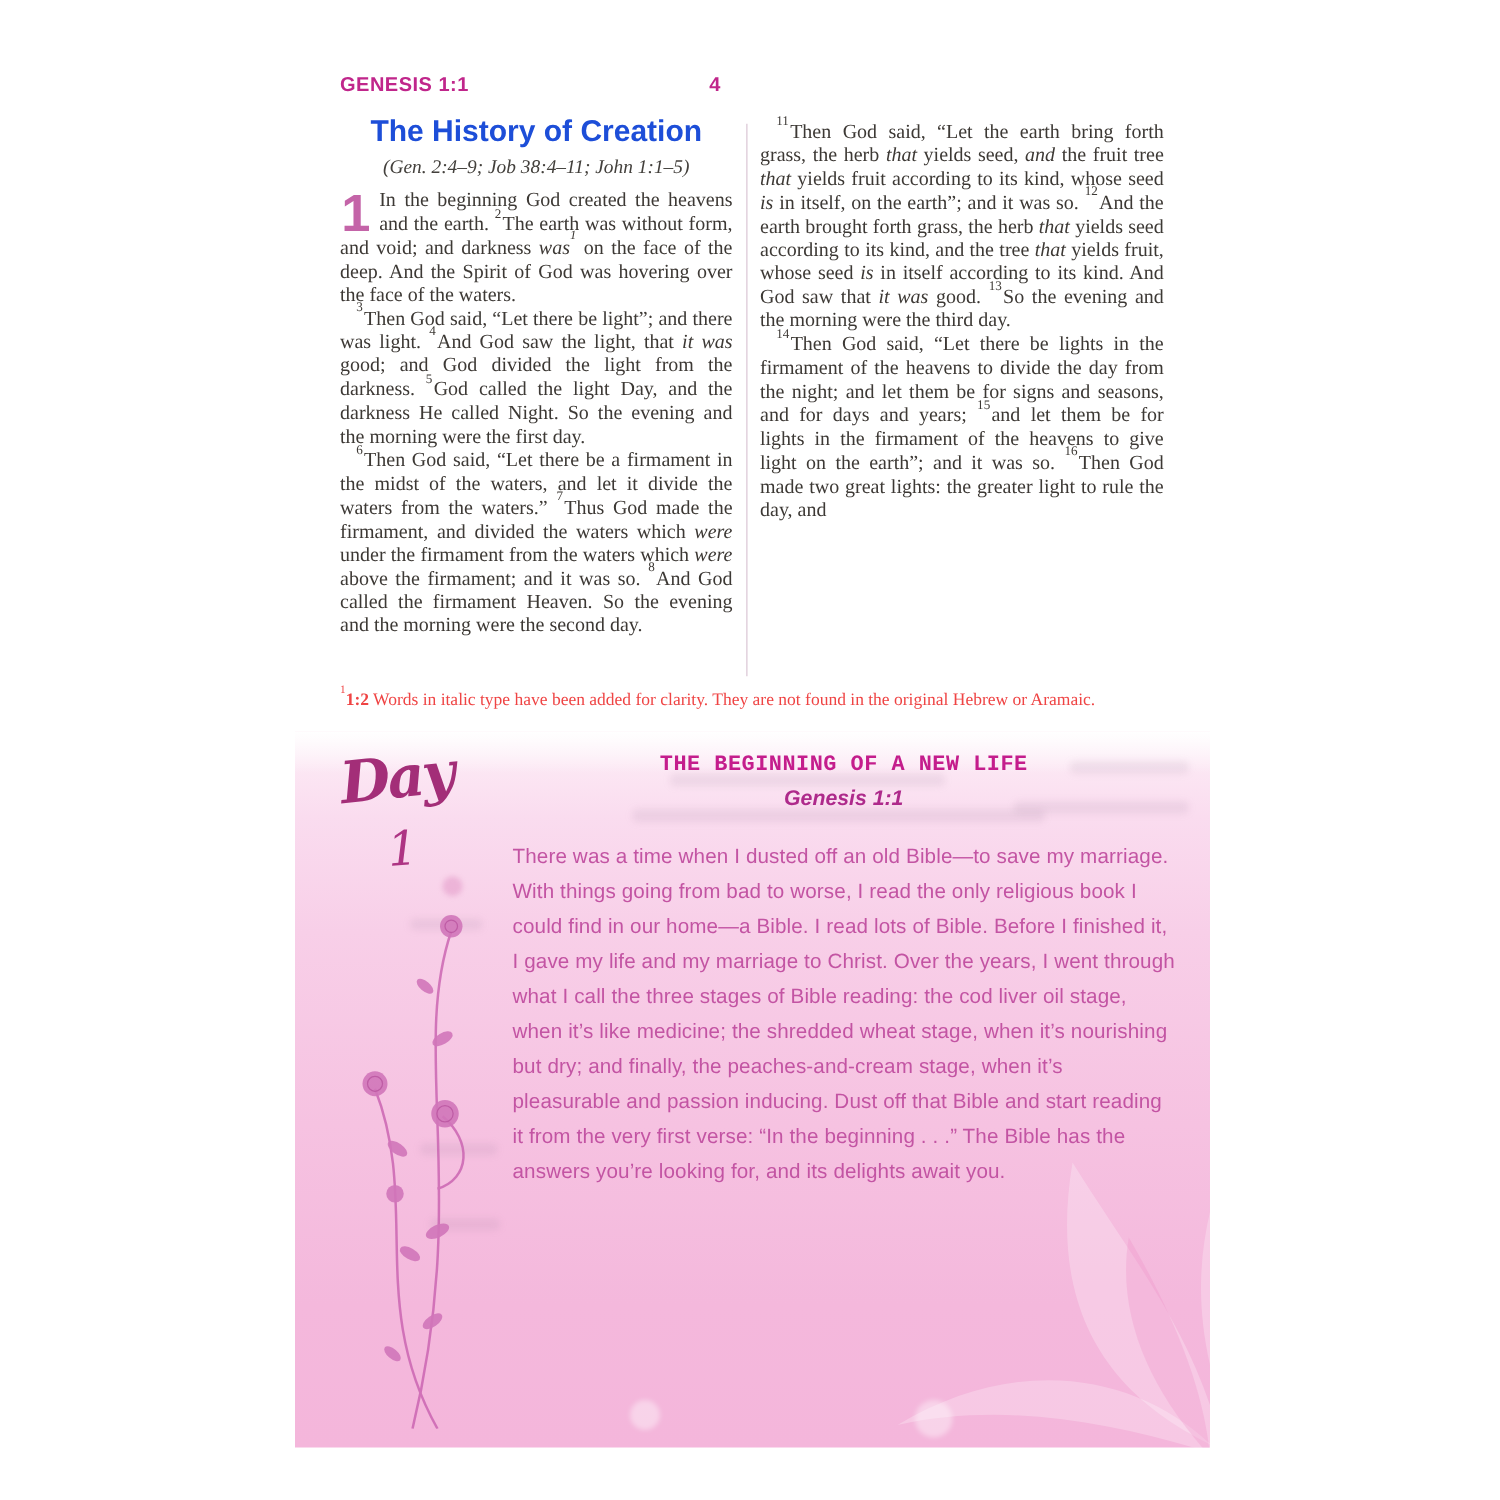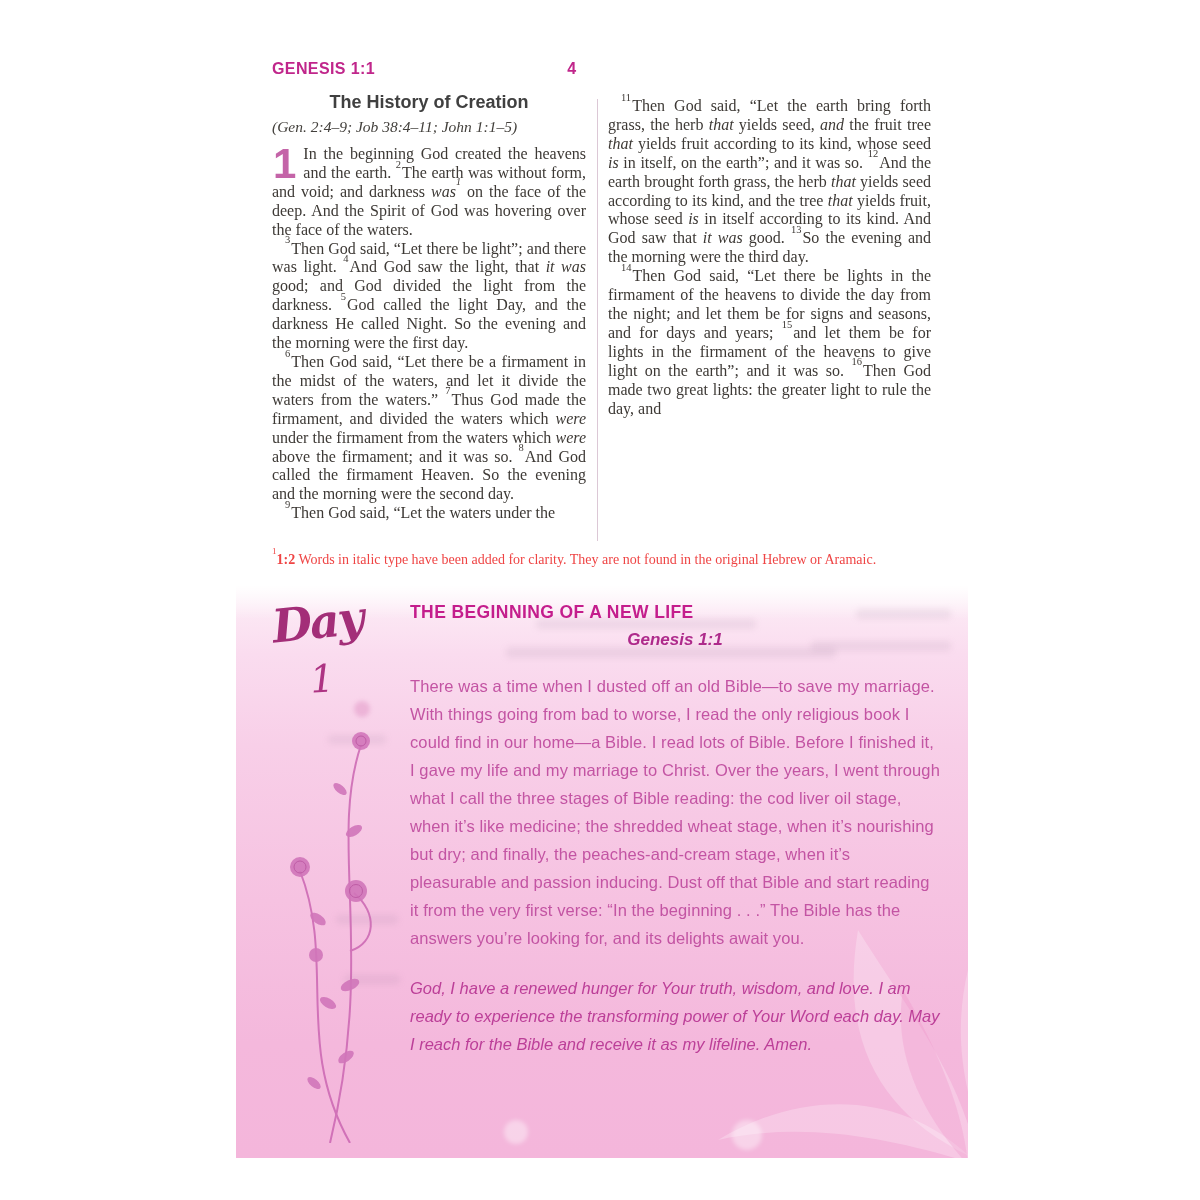--- a/index.html
+++ b/index.html
@@ -14,22 +14,22 @@
     font-family:"Liberation Sans","DejaVu Sans",sans-serif; font-weight:bold; font-size:16px;
     color:#c0268b; letter-spacing:.4px; }
   .running-head .pageno { position:absolute; left:0; right:60px; text-align:center; }
 
   
   .col-left  { position:absolute; left:272px; top:92px;  width:314px; }
   .col-right { position:absolute; left:608px; top:97px;  width:323px; }
   .col-divider { position:absolute; left:597px; top:99px; width:1px; height:442px; background:#dcc8d6; }
 
   .section-title { text-align:center; font-family:"Liberation Sans","DejaVu Sans",sans-serif;
-    font-weight:bold; font-size:18px; color:#404040; margin-bottom:5px; }
-  .section-refs { text-align:left; font-style:italic; font-size:15.5px; color:#43403c; margin-bottom:9px; }
+    font-weight:bold; font-size:24px; color:#1d4ed8; margin-bottom:5px; }
+  .section-refs { text-align:center; font-style:italic; font-size:15.5px; color:#43403c; margin-bottom:9px; }
 
   .bible-p { font-size:16px; line-height:18.9px; text-align:justify; color:#3d3935; }
   .bible-p.indent { text-indent:13px; }
   .bible-p i { font-style:italic; }
   sup.vnum { font-size:10.5px; line-height:0; position:relative; top:-4px; margin-right:1px; }
   sup.fnmark { font-size:10px; line-height:0; position:relative; top:-5px; font-style:italic; }
   .dropcap { float:left; font-family:"Liberation Sans","DejaVu Sans",sans-serif; font-weight:bold;
     font-size:42px; line-height:33px; color:#c464a8; margin:2px 7px 0 1px; }
 
   
@@ -59,21 +59,21 @@
     font-family:"DejaVu Serif","Liberation Serif",serif; font-style:italic; font-weight:bold;
     font-size:46px; color:#a32e78; transform:rotate(-6deg); letter-spacing:-2px; }
   .day-num { position:absolute; left:74px; top:72px;
     font-family:"DejaVu Serif","Liberation Serif",serif; font-style:italic;
     font-size:38px; color:#ad3483; transform:rotate(-4deg); }
 
   .rose-vine { position:absolute; left:22px; top:118px; }
 
   
   .devo-content { position:absolute; left:174px; top:17px; width:530px; }
-  .devo-title { font-weight:bold; font-size:17.5px; letter-spacing:.4px; color:#c41d8c; }
+  .devo-title { text-align:center; font-weight:bold; font-size:17.5px; letter-spacing:.4px; color:#c41d8c;font-family:Liberation Mono, monospace; }
   .devo-ref { text-align:center; font-weight:bold; font-style:italic; font-size:17px; color:#ae2a8b; margin-top:7px; }
   .devo-body { margin-top:22px; font-size:16.5px; line-height:28px; color:#c354a3; letter-spacing:.1px; }
   .devo-body p + p { text-indent:26px; }
   .devo-prayer { margin-top:22px; font-style:italic; font-size:16.5px; line-height:28px; color:#bc3f98; }
 </style>
 </head>
 <body>
 
 <div class="canvas">
 
@@ -84,21 +84,20 @@
 
   <div class="col-divider"></div>
 
   <div class="col-left">
     <div class="section-title">The History of Creation</div>
     <div class="section-refs">(Gen. 2:4–9; Job 38:4–11; John 1:1–5)</div>
     <div>
         <p class="bible-p"><span class="dropcap">1</span>In the beginning God created the heavens and the earth. <sup class="vnum">2</sup>The earth was without form, and void; and darkness <i>was</i><sup class="fnmark">1</sup> on the face of the deep. And the Spirit of God was hovering over the face of the waters.</p>
         <p class="bible-p indent"><sup class="vnum">3</sup>Then God said, “Let there be light”; and there was light. <sup class="vnum">4</sup>And God saw the light, that <i>it was</i> good; and God divided the light from the darkness. <sup class="vnum">5</sup>God called the light Day, and the darkness He called Night. So the evening and the morning were the first day.</p>
         <p class="bible-p indent"><sup class="vnum">6</sup>Then God said, “Let there be a firmament in the midst of the waters, and let it divide the waters from the waters.” <sup class="vnum">7</sup>Thus God made the firmament, and divided the waters which <i>were</i> under the firmament from the waters which <i>were</i> above the firmament; and it was so. <sup class="vnum">8</sup>And God called the firmament Heaven. So the evening and the morning were the second day.</p>
-        <p class="bible-p indent"><sup class="vnum">9</sup>Then God said, “Let the waters under the</p>
       </div>
   </div>
 
   <div class="col-right">
     <div>
         <p class="bible-p indent"><sup class="vnum">11</sup>Then God said, “Let the earth bring forth grass, the herb <i>that</i> yields seed, <i>and</i> the fruit tree <i>that</i> yields fruit according to its kind, whose seed <i>is</i> in itself, on the earth”; and it was so. <sup class="vnum">12</sup>And the earth brought forth grass, the herb <i>that</i> yields seed according to its kind, and the tree <i>that</i> yields fruit, whose seed <i>is</i> in itself according to its kind. And God saw that <i>it was</i> good. <sup class="vnum">13</sup>So the evening and the morning were the third day.</p>
         <p class="bible-p indent"><sup class="vnum">14</sup>Then God said, “Let there be lights in the firmament of the heavens to divide the day from the night; and let them be for signs and seasons, and for days and years; <sup class="vnum">15</sup>and let them be for lights in the firmament of the heavens to give light on the earth”; and it was so. <sup class="vnum">16</sup>Then God made two great lights: the greater light to rule the day, and</p>
       </div>
   </div>
 
@@ -159,18 +158,17 @@
         <circle cx="98" cy="188" r="6.5"></circle>
       </g>
     </svg>
 
     <div class="devo-content">
       <div class="devo-title">THE BEGINNING OF A NEW LIFE</div>
       <div class="devo-ref">Genesis 1:1</div>
       <div class="devo-body">
         <p>There was a time when I dusted off an old Bible—to save my marriage. With things going from bad to worse, I read the only religious book I could find in our home—a Bible. I read lots of Bible. Before I finished it, I gave my life and my marriage to Christ. Over the years, I went through what I call the three stages of Bible reading: the cod liver oil stage, when it’s like medicine; the shredded wheat stage, when it’s nourishing but dry; and finally, the peaches-and-cream stage, when it’s pleasurable and passion inducing. Dust off that Bible and start reading it from the very first verse: “In the beginning . . .” The Bible has the answers you’re looking for, and its delights await you.</p>
       </div>
-      <div class="devo-prayer">God, I have a renewed hunger for Your truth, wisdom, and love. I am ready to experience the transforming power of Your Word each day. May I reach for the Bible and receive it as my lifeline. Amen.</div>
 
     </div>
   </div>
 
 </div>
 
 </body></html>

